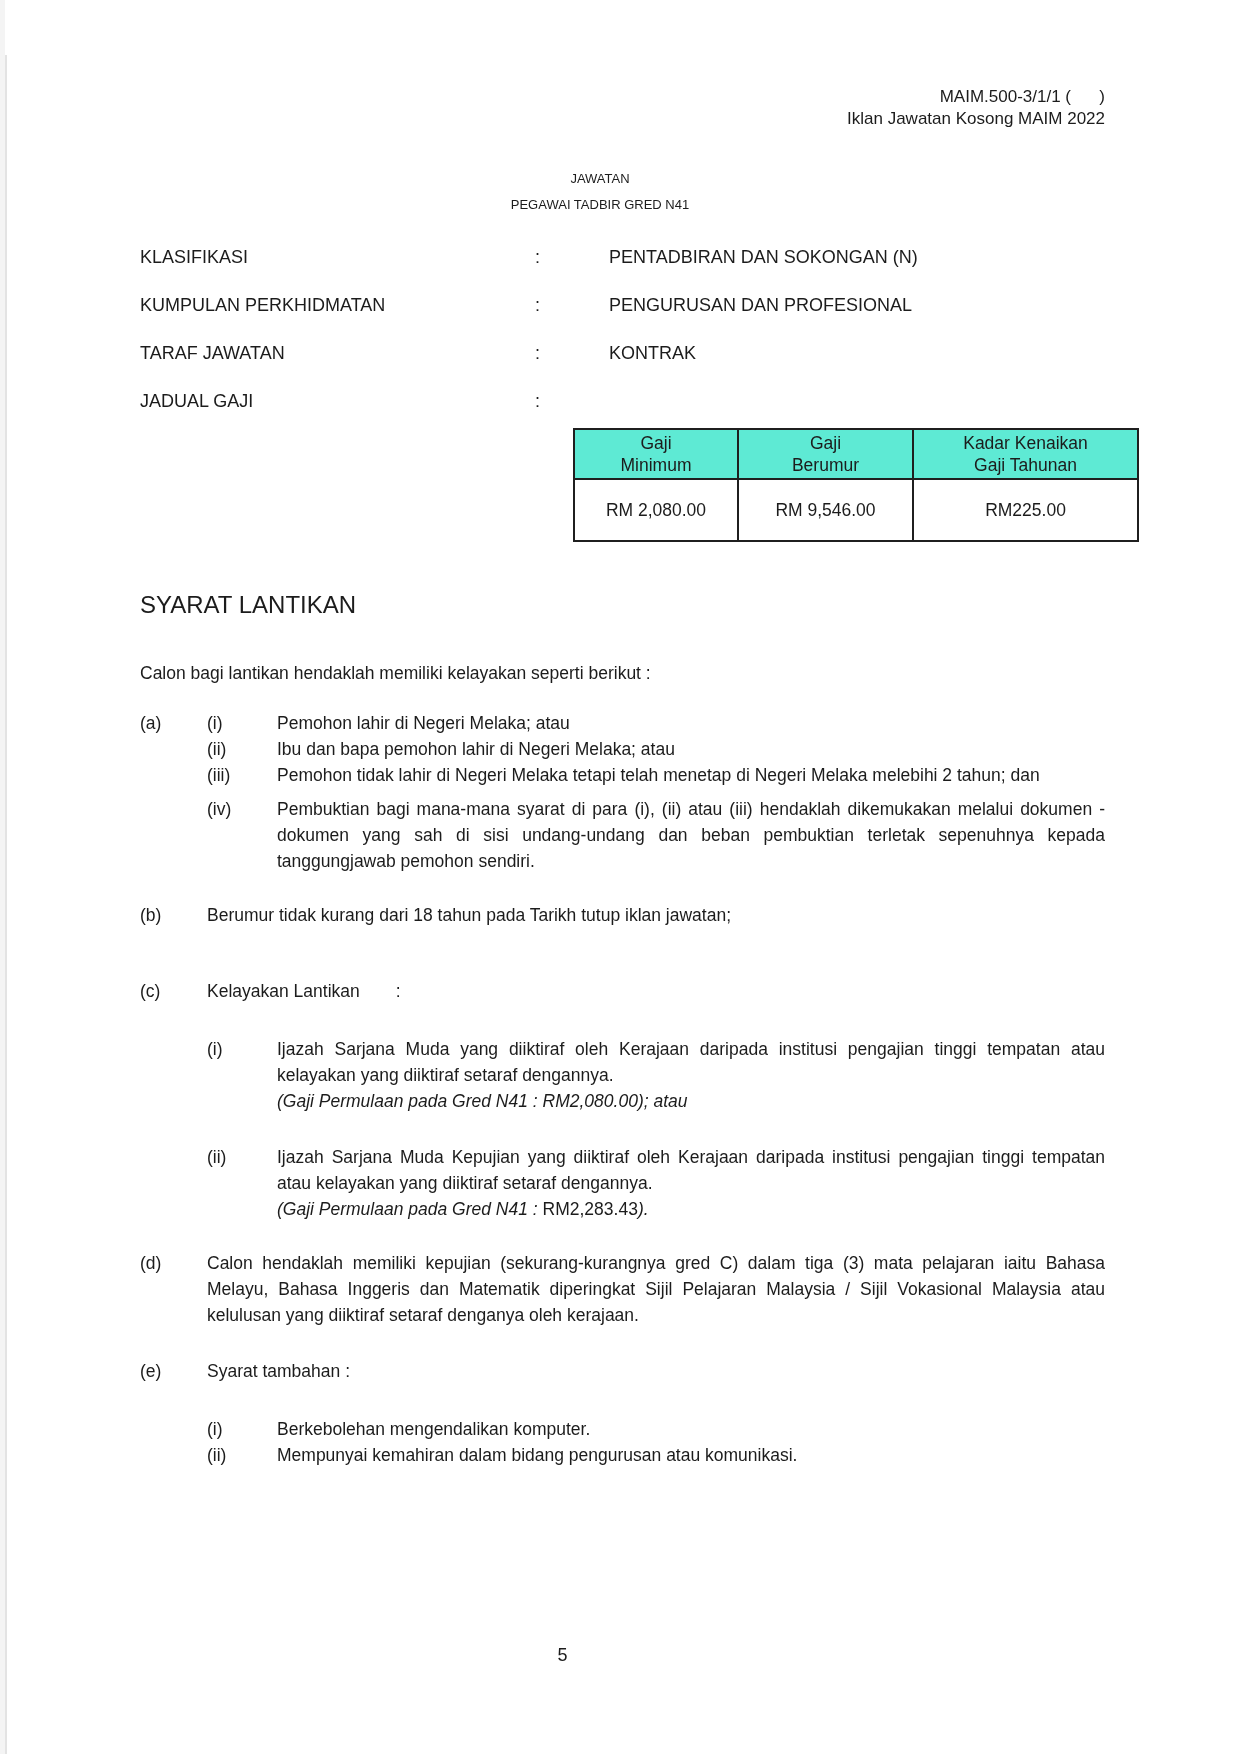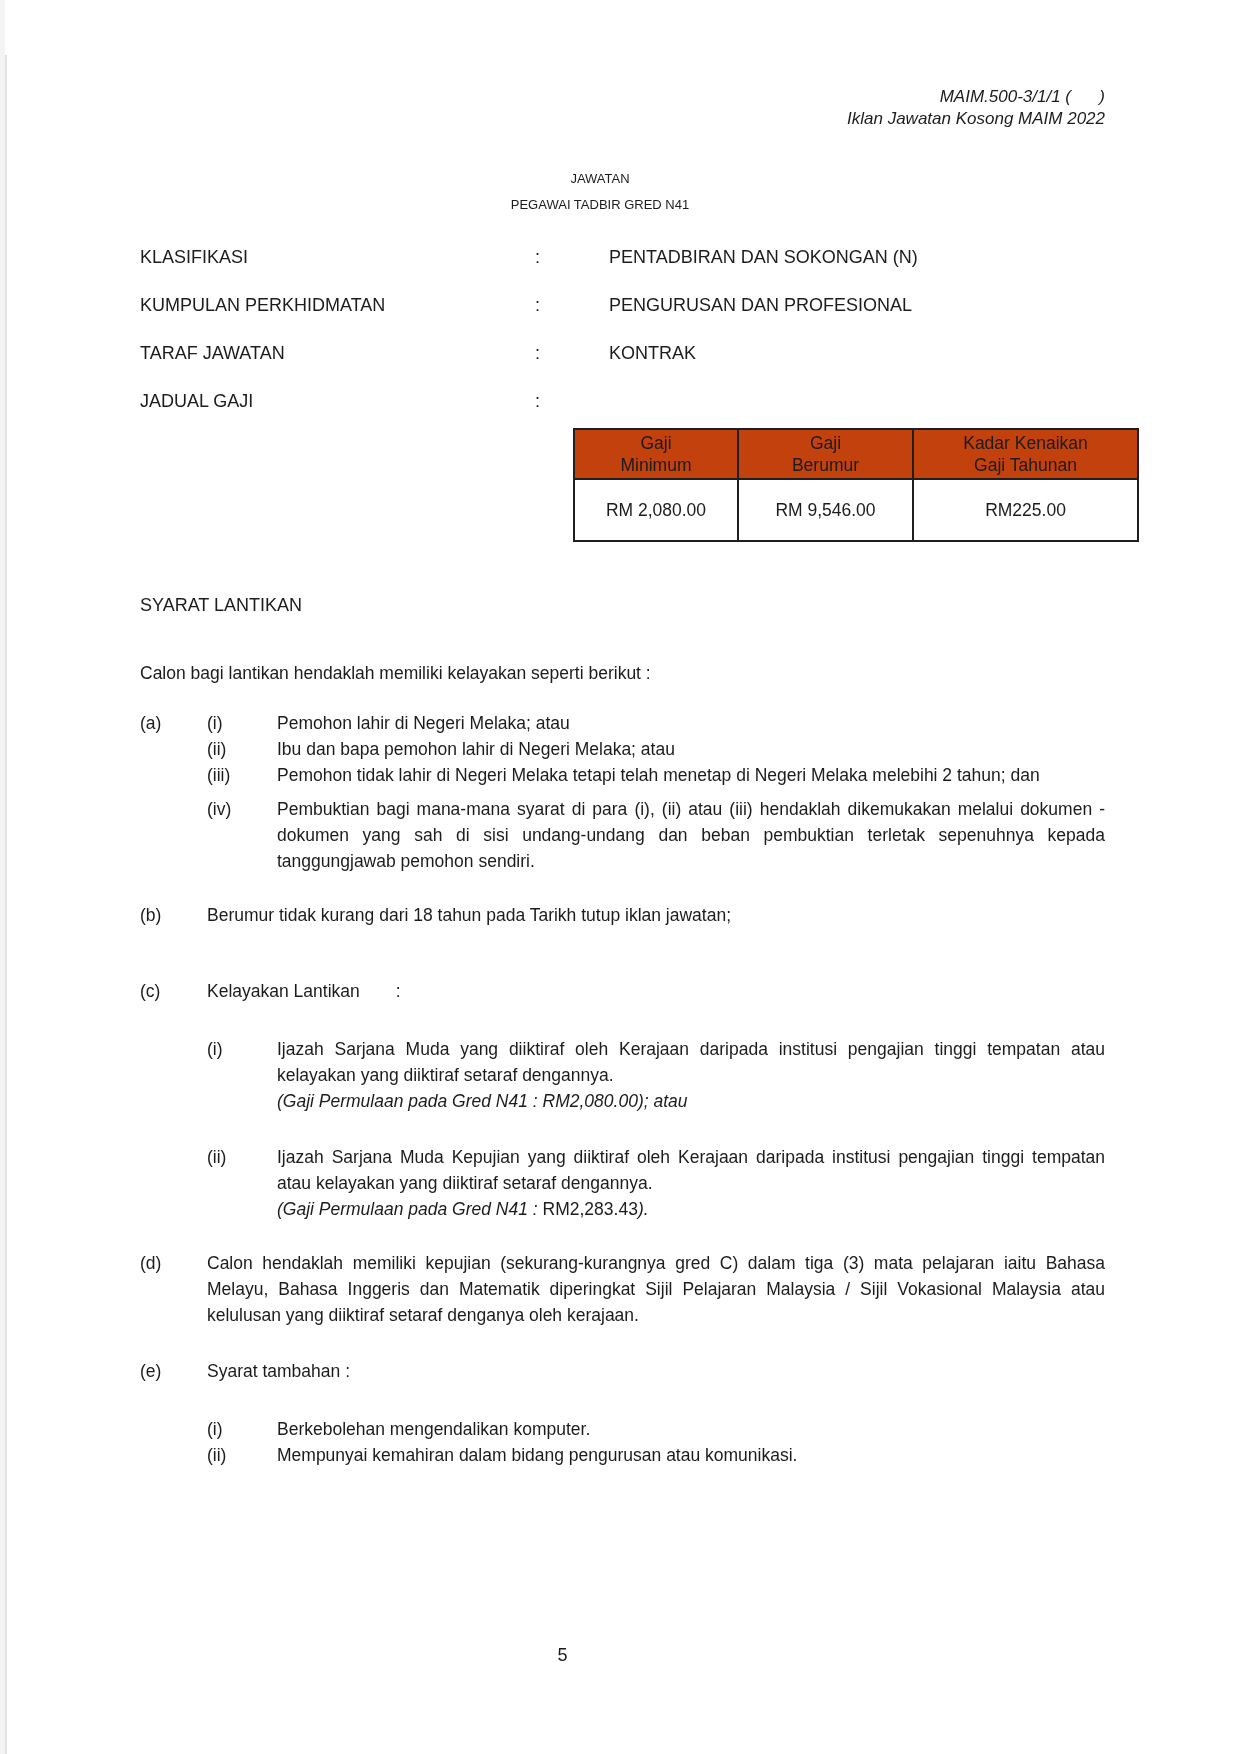--- a/index.html
+++ b/index.html
@@ -29,21 +29,20 @@
 
   .content {
     position: relative;
     padding: 86px 135px 0 140px;
   }
 
   .doc-header {
     text-align: right;
     font-size: 17px;
     line-height: 22px;
-    font-style: italic;
   }
   .ws-pre { white-space: pre; }
 
   .doc-title {
     margin-top: 36px;
     text-align: center;
     padding-right: 45px;
     font-size: 13px;
     line-height: 26px;
   }
@@ -63,33 +62,33 @@
     border-collapse: collapse;
     font-size: 17.5px;
     text-align: center;
   }
   .salary-table th, .salary-table td {
     border: 2px solid #1f1f1f;
     font-weight: normal;
     vertical-align: middle;
   }
   .salary-table th {
-    background: #c2410c;
+    background: #5eead4;
     height: 48px;
     line-height: 22px;
     padding: 2px 16px;
   }
   .salary-table td { height: 62px; padding: 2px 6px; }
   .col-min { width: 164px; }
   .col-max { width: 175px; }
   .col-rate { width: 225px; }
 
   .section-heading {
     margin-top: 182px;
-    font-size: 18px;
+    font-size: 24px;
     line-height: 22px;
   }
 
   .body-text { font-size: 17.5px; line-height: 26px; }
 
   .intro { margin-top: 44px; }
 
   .req-list { margin-top: 24px; }
 
   .outer-item {

